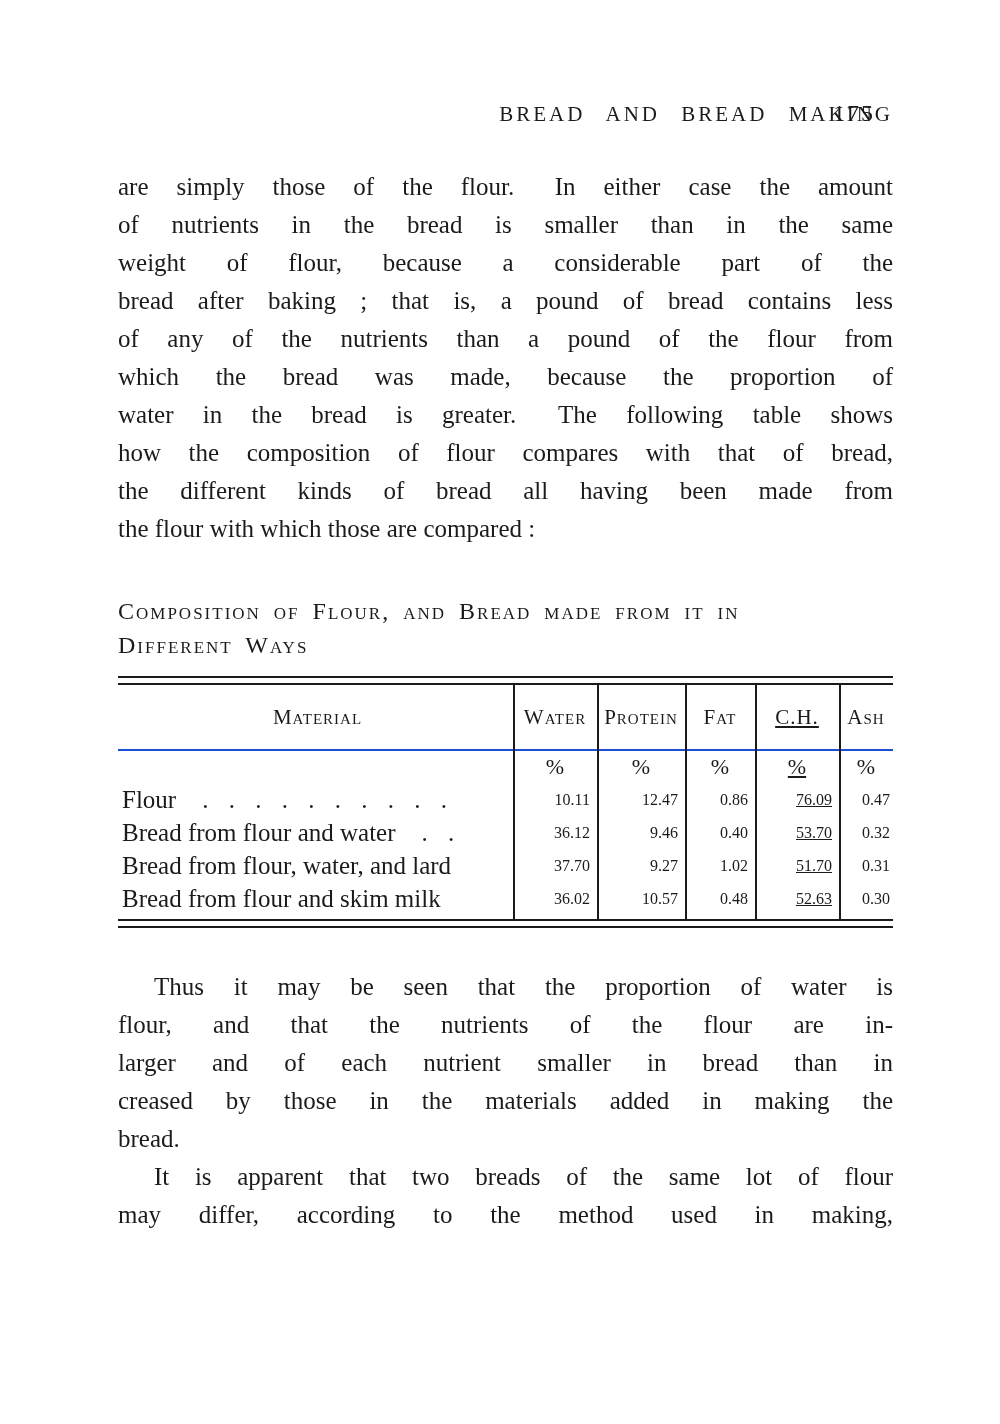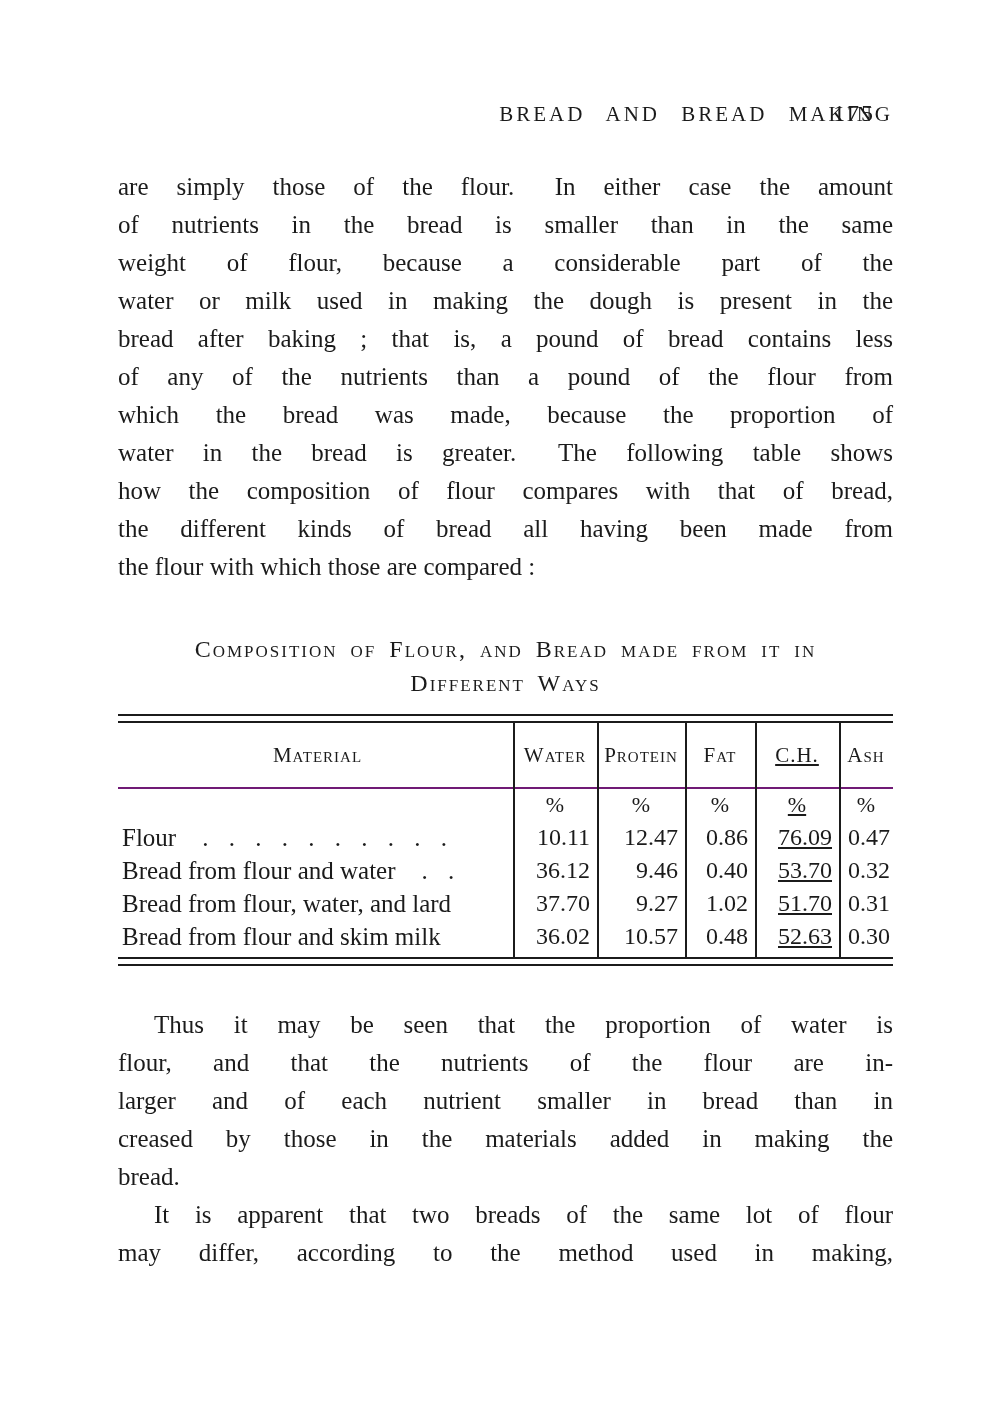--- a/index.html
+++ b/index.html
@@ -55,21 +55,21 @@
   }
   .para .line.indent {
     text-indent: 36px;
   }
   .p1 { margin-top: 36px; }
   .p2 { margin-top: 40px; }
   .p3 { margin-top: 0; }
   
   .tbl-caption {
     margin-top: 46px;
-    text-align: center;
+    text-align: left;
     font-variant: small-caps;
     font-size: 24px;
     letter-spacing: 2px;
     word-spacing: 5px;
     line-height: 34px;
   }
   
   .tbl { margin-top: 14px; }
   .rule-double {
     height: 5px;
@@ -93,21 +93,21 @@
   .td, .th { box-sizing: border-box; }
   .c-mat { width: 395px; padding-left: 4px; }
   .c-water { width: 84px; }
   .c-protein { width: 88px; }
   .c-fat { width: 70px; }
   .c-ch { width: 84px; text-decoration: underline; }
   .c-ash { width: 54px; }
   .head-row {
     height: 64px;
     align-items: center;
-    border-bottom: 2px solid #701a75;
+    border-bottom: 2px solid #1d4ed8;
   }
   .head-row .th {
     text-align: center;
     font-variant: small-caps;
     font-size: 21px;
     letter-spacing: 1px;
   }
   .unit-row {
     height: 32px;
     align-items: center;
@@ -117,21 +117,21 @@
   .unit-row .c-mat { visibility: hidden; }
   .data-row {
     height: 33px;
     align-items: center;
   }
   .data-row .c-mat {
     font-size: 25px;
     white-space: nowrap;
   }
   .data-row .num {
-    font-size: 24px;
+    font-size: 16px;
     text-align: right;
     padding-right: 7px;
   }
   .data-row .c-ash.num { padding-right: 3px; }
   .tbl-pad { height: 4px; }
   .leader {
     display: inline-block;
     padding-left: 26px;
     word-spacing: 12px;
     letter-spacing: 1px;
@@ -145,21 +145,20 @@
 
     <div class="running-head">
       <div class="rh-title">BREAD AND BREAD MAKING</div>
       <div class="rh-page">175</div>
     </div>
 
     <div class="para p1">
       <div class="line">are simply those of the flour.  In either case the amount</div>
       <div class="line">of nutrients in the bread is smaller than in the same</div>
       <div class="line">weight of flour, because a considerable part of the</div>
-      <div class="line">water or milk used in making the dough is present in the</div>
       <div class="line">bread after baking ; that is, a pound of bread contains less</div>
       <div class="line">of any of the nutrients than a pound of the flour from</div>
       <div class="line">which the bread was made, because the proportion of</div>
       <div class="line">water in the bread is greater.  The following table shows</div>
       <div class="line">how the composition of flour compares with that of bread,</div>
       <div class="line">the different kinds of bread all having been made from</div>
       <div class="line last">the flour with which those are compared :</div>
     </div>
 
     <div class="tbl-caption">

